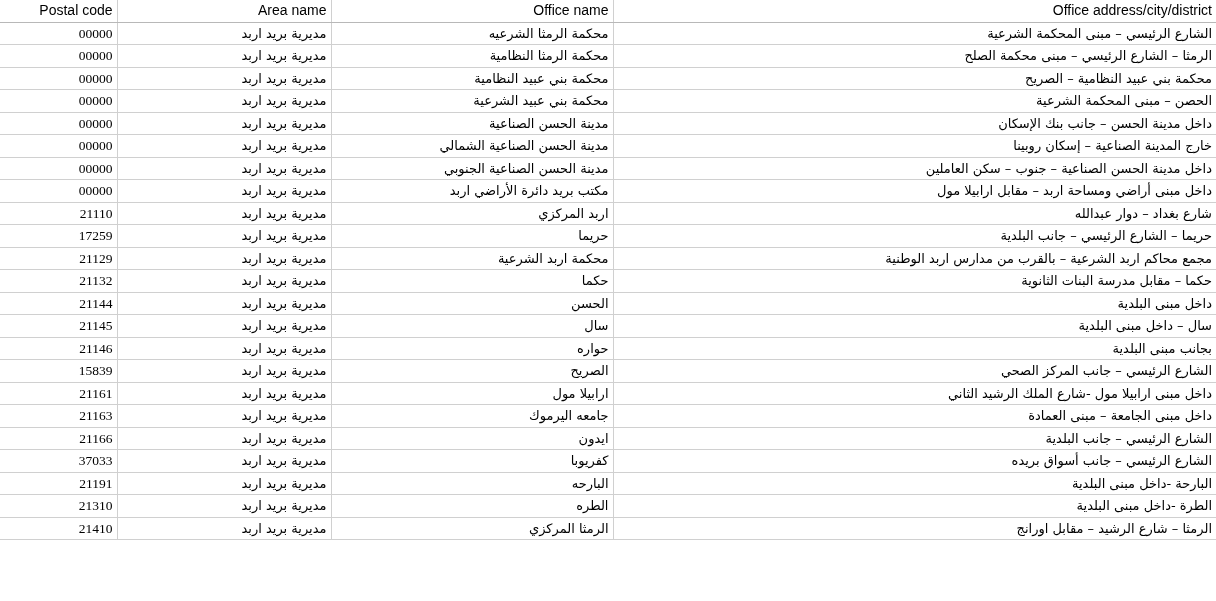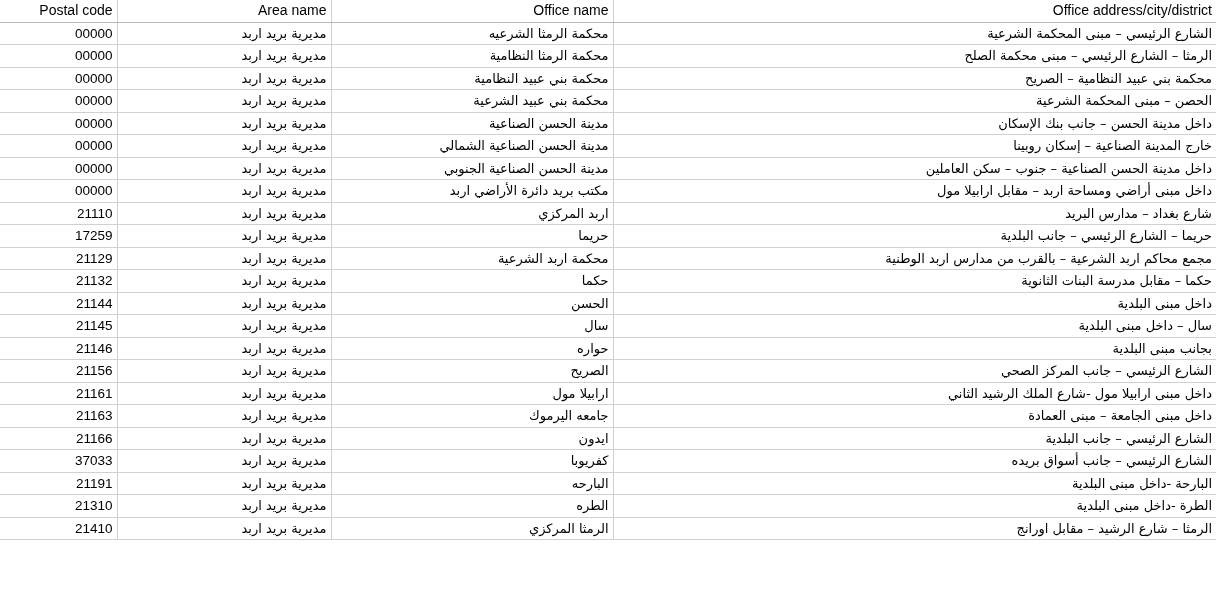--- a/index.html
+++ b/index.html
@@ -41,21 +41,21 @@
   table.postal-table th:last-child {
     border-right: none;
   }
   table.postal-table thead th {
     border-bottom: 1px solid #b8b8b8;
     text-align: right;
     font-size: 14px;
   }
   table.postal-table tbody td { text-align: right; }
 
-  td.cell-postal { direction: ltr; unicode-bidi: isolate; }
+  td.cell-postal { direction: ltr; unicode-bidi: isolate; font-family: Liberation Serif, serif; }
   td.cell-area,
   td.cell-office,
   td.cell-address {
     direction: rtl;
     unicode-bidi: isolate;
     font-family: "DejaVu Sans", sans-serif;
     font-size: 13px;
   }
   th.head-postal, th.head-area, th.head-office, th.head-address {
     direction: ltr;
@@ -125,21 +125,21 @@
       <tr>
         <td class="cell-postal">00000</td>
         <td class="cell-area">مديرية بريد اربد</td>
         <td class="cell-office">مكتب بريد دائرة الأراضي اربد</td>
         <td class="cell-address">داخل مبنى أراضي ومساحة اربد – مقابل ارابيلا مول</td>
       </tr>
       <tr>
         <td class="cell-postal">21110</td>
         <td class="cell-area">مديرية بريد اربد</td>
         <td class="cell-office">اربد المركزي</td>
-        <td class="cell-address">شارع بغداد – مدارس البريد</td>
+        <td class="cell-address">شارع بغداد – دوار عبدالله</td>
       </tr>
       <tr>
         <td class="cell-postal">17259</td>
         <td class="cell-area">مديرية بريد اربد</td>
         <td class="cell-office">حريما</td>
         <td class="cell-address">حريما – الشارع الرئيسي – جانب البلدية</td>
       </tr>
       <tr>
         <td class="cell-postal">21129</td>
         <td class="cell-area">مديرية بريد اربد</td>
@@ -164,21 +164,21 @@
         <td class="cell-office">سال</td>
         <td class="cell-address">سال – داخل مبنى البلدية</td>
       </tr>
       <tr>
         <td class="cell-postal">21146</td>
         <td class="cell-area">مديرية بريد اربد</td>
         <td class="cell-office">حواره</td>
         <td class="cell-address">بجانب مبنى البلدية</td>
       </tr>
       <tr>
-        <td class="cell-postal">21156</td>
+        <td class="cell-postal">15839</td>
         <td class="cell-area">مديرية بريد اربد</td>
         <td class="cell-office">الصريح</td>
         <td class="cell-address">الشارع الرئيسي – جانب المركز الصحي</td>
       </tr>
       <tr>
         <td class="cell-postal">21161</td>
         <td class="cell-area">مديرية بريد اربد</td>
         <td class="cell-office">ارابيلا مول</td>
         <td class="cell-address">داخل مبنى ارابيلا مول -شارع الملك الرشيد الثاني</td>
       </tr>

